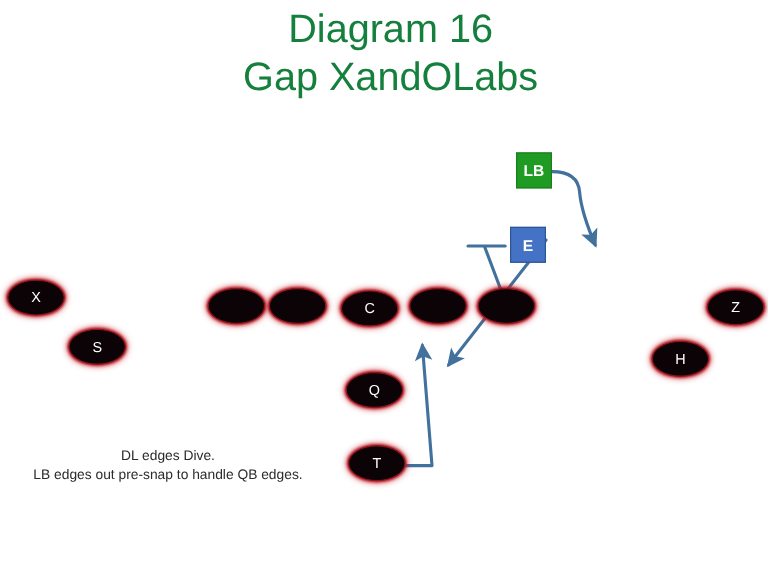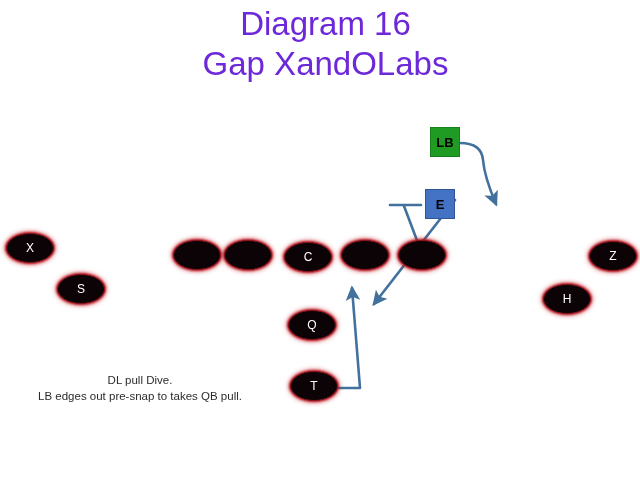--- a/index.html
+++ b/index.html
@@ -23,21 +23,21 @@
     top: 4px;
     width: 640px;
     text-align: center;
     line-height: 40px;
   }
   #title-block .title-line {
     display: block;
     font-family: "Liberation Sans", sans-serif;
     font-size: 33px;
     font-weight: 400;
-    color: #6d28d9;
+    color: #15803d;
     letter-spacing: 0px;
     padding-left: 11px;
   }
 
   
   .player {
     position: absolute;
     width: 48px;
     height: 30px;
     border-radius: 50%;
@@ -68,21 +68,21 @@
     position: absolute;
     width: 30px;
     height: 30px;
     box-sizing: border-box;
     display: flex;
     align-items: center;
     justify-content: center;
     font-family: "Liberation Sans", sans-serif;
     font-size: 13px;
     font-weight: 700;
-    color: #000000;
+    color: #ffffff;
   }
   .defbox.lb {
     background: #1f9a22;
     border: 1.5px solid #1a7f1d;
   }
   .defbox.e {
     background: #4472c4;
     border: 1.5px solid #2f5597;
   }
 
@@ -182,18 +182,18 @@
   </div>
 
   <div class="defbox lb" style="left:430px; top:127px;">
     <span>LB</span>
   </div>
   <div class="defbox e" style="left:425px; top:189px;">
     <span>E</span>
   </div>
 
   <div id="note">
-    <span class="note-line">DL pull Dive.</span>
-    <span class="note-line">LB edges out pre-snap to takes QB pull.</span>
+    <span class="note-line">DL edges Dive.</span>
+    <span class="note-line">LB edges out pre-snap to handle QB edges.</span>
   </div>
 
 
 </div>
 
 </body></html>

